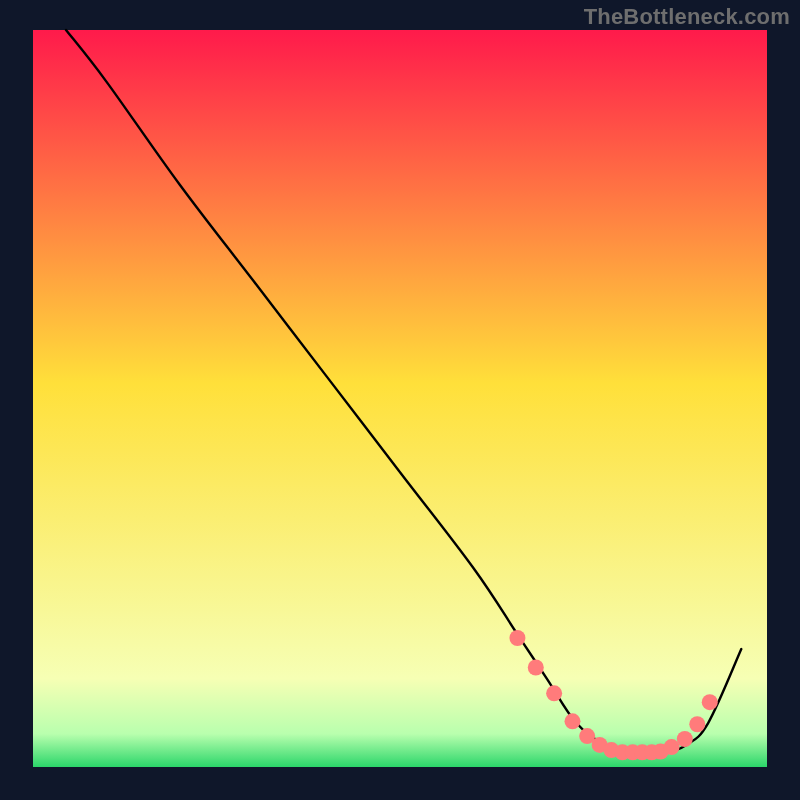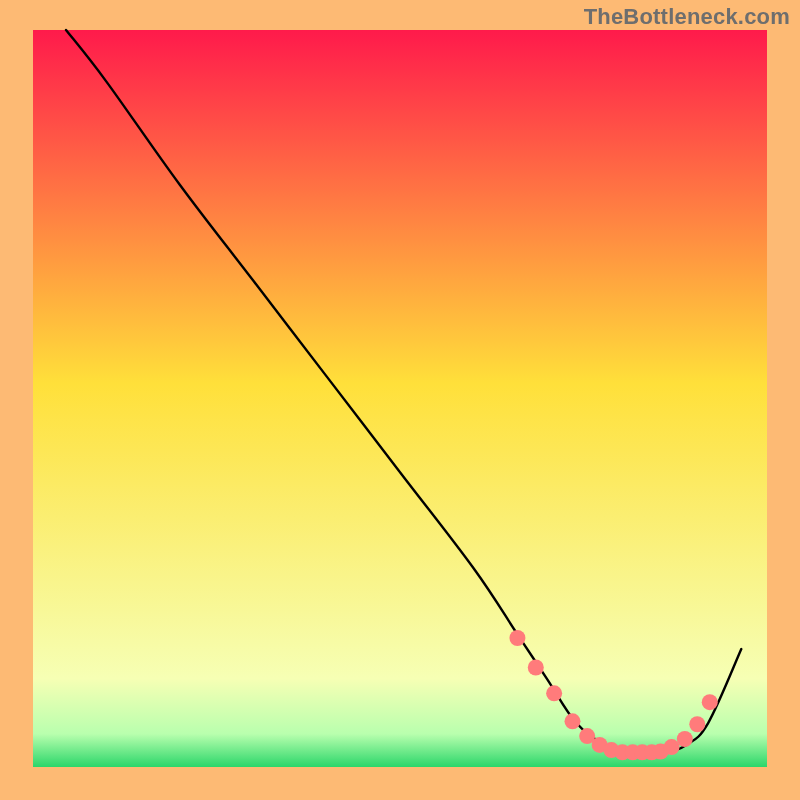--- a/index.html
+++ b/index.html
@@ -10,21 +10,21 @@
     background: #000;
     overflow: hidden;
     font-family: Arial, Helvetica, sans-serif;
   }
   .frame {
     position: absolute;
     left: 0;
     top: 0;
     width: 800px;
     height: 800px;
-    background: #fdba74;
+    background: #0f172a;
     text-align: center;
   }
   .watermark {
     position: absolute;
     top: 4px;
     right: 10px;
     color: #6e6e6e;
     font-size: 22px;
     font-weight: 600;
     letter-spacing: 0.2px;

